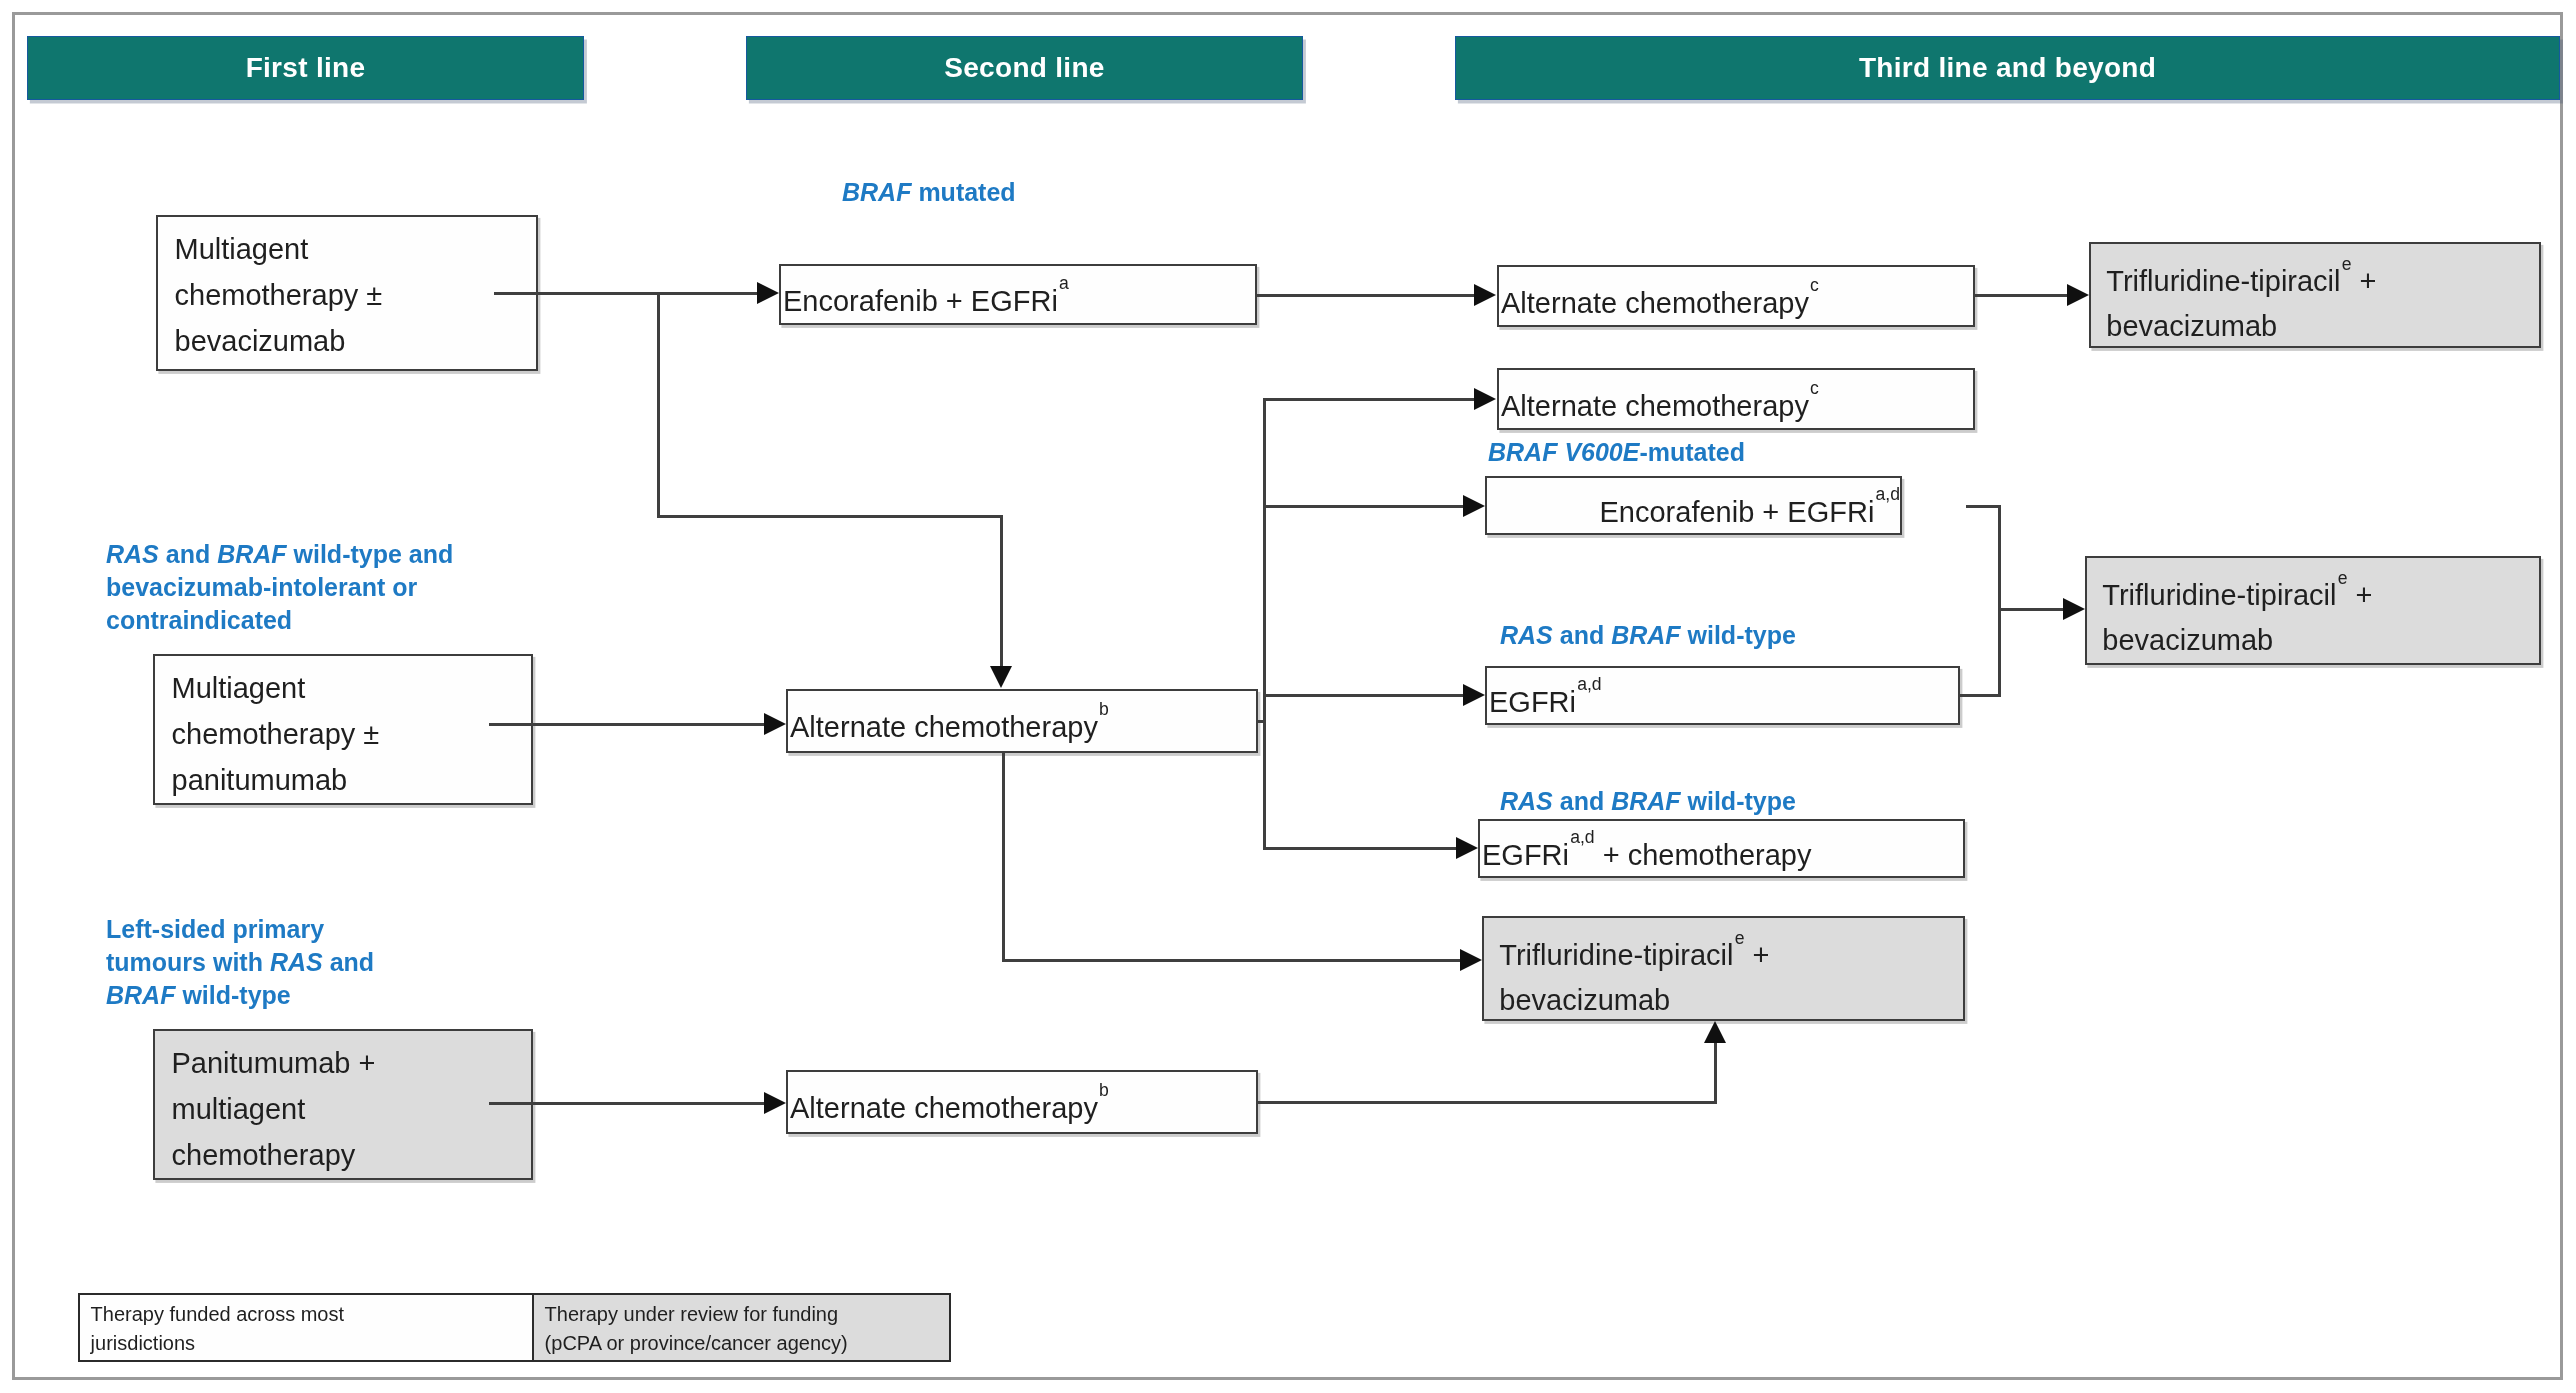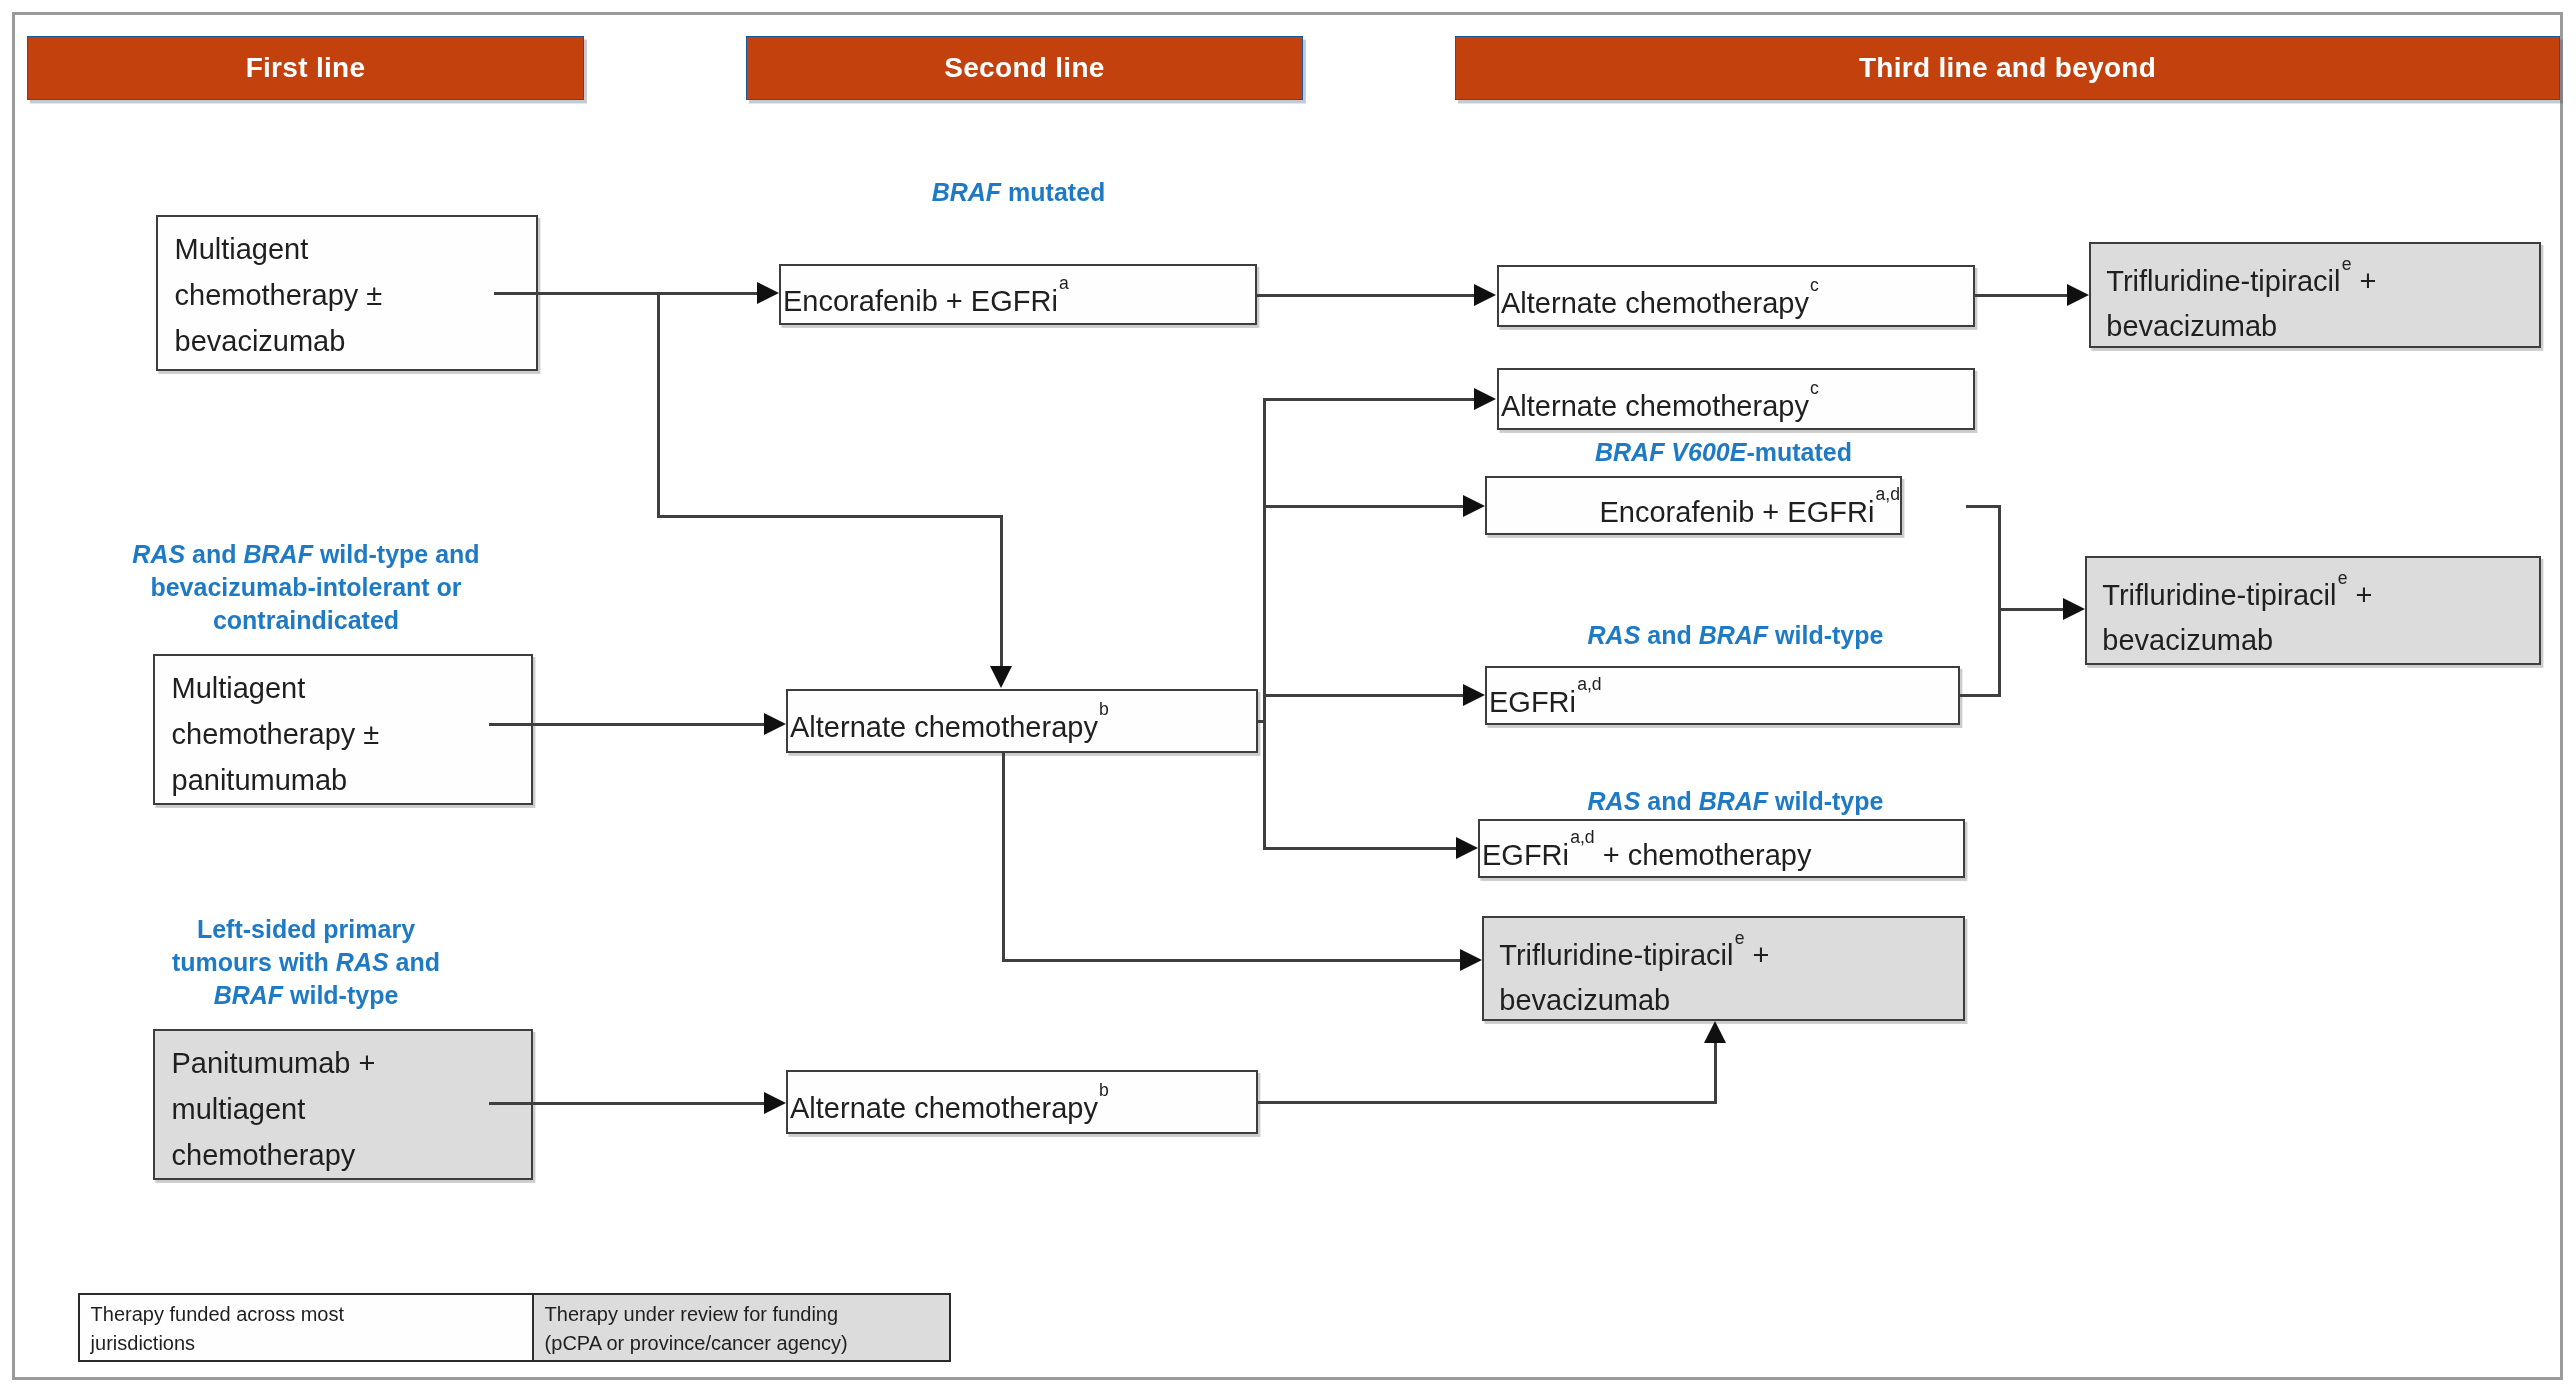--- a/index.html
+++ b/index.html
@@ -1,29 +1,29 @@
 <!DOCTYPE html>
 <html style="font-size:9.4px"><head>
 <meta charset="utf-8">
 <style>
   html,body{margin:0;padding:0;background:#ffffff;}
   body{width:2576px;height:1393px;position:relative;font-family:"Liberation Sans",sans-serif;color:#1f1f1f;}
   .canvas{position:absolute;left:0;top:0;width:2576px;height:1393px;background:#ffffff;}
   .outer-border{position:absolute;left:11.8px;top:11.8px;width:2545px;height:1362px;border:3.5px solid #9a9a9a;background:transparent;}
-  .hdr{position:absolute;height:62px;background:#c2410c;border:1.2px solid #15599e;box-shadow:2.9px 3.5px 0 rgba(60,80,110,0.30);
+  .hdr{position:absolute;height:62px;background:#0f766e;border:1.2px solid #15599e;box-shadow:2.9px 3.5px 0 rgba(60,80,110,0.30);
        color:#ffffff;font-weight:bold;font-size:28px;text-align:center;line-height:61px;letter-spacing:0.3px;}
   .box{position:absolute;background:#fefefe;border:2.9px solid #3d3d3d;box-shadow:2.4px 2.9px 0 rgba(110,110,110,0.35);
        font-size:29px;color:#1f1f1f;box-sizing:border-box;}
   .box.gray{background:#dcdcdc;}
   .one-line{white-space:nowrap;padding-left:2px;}
   .three-line{padding:9.4px 0 0 16.5px;line-height:46px;margin-left:44px;}
   .two-line{padding:8.2px 0 0 15.3px;line-height:45px;}
   .pre-line{white-space:pre-line;}
   sup.fn{font-size:17.6px;position:relative;top:-10.6px;margin-left:1.2px;}
-  .ann{position:absolute;color:#1e7ac4;font-weight:bold;font-size:25px;text-align:center;white-space:pre-line;line-height:33px;}
+  .ann{position:absolute;color:#1e7ac4;font-weight:bold;font-size:25px;white-space:pre-line;line-height:33px;}
   .hl{position:absolute;height:2.9px;background:#3f3f3f;}
   .vl{position:absolute;width:2.9px;background:#3f3f3f;}
   .arr-r{position:absolute;width:0;height:0;border-top:11.2px solid transparent;border-bottom:11.2px solid transparent;border-left:22.3px solid #101010;}
   .arr-d{position:absolute;width:0;height:0;border-left:11.2px solid transparent;border-right:11.2px solid transparent;border-top:22.3px solid #101010;}
   .arr-u{position:absolute;width:0;height:0;border-left:11.2px solid transparent;border-right:11.2px solid transparent;border-bottom:22.3px solid #101010;}
   .lgd{position:absolute;border:2.4px solid #2b2b2b;background:#fefefe;font-size:20px;line-height:29px;
        padding:4.7px 0 0 10.6px;white-space:pre-line;box-sizing:border-box;color:#1f1f1f;}
   .lgd.gray{background:#dcdcdc;}
 </style>
 </head>

